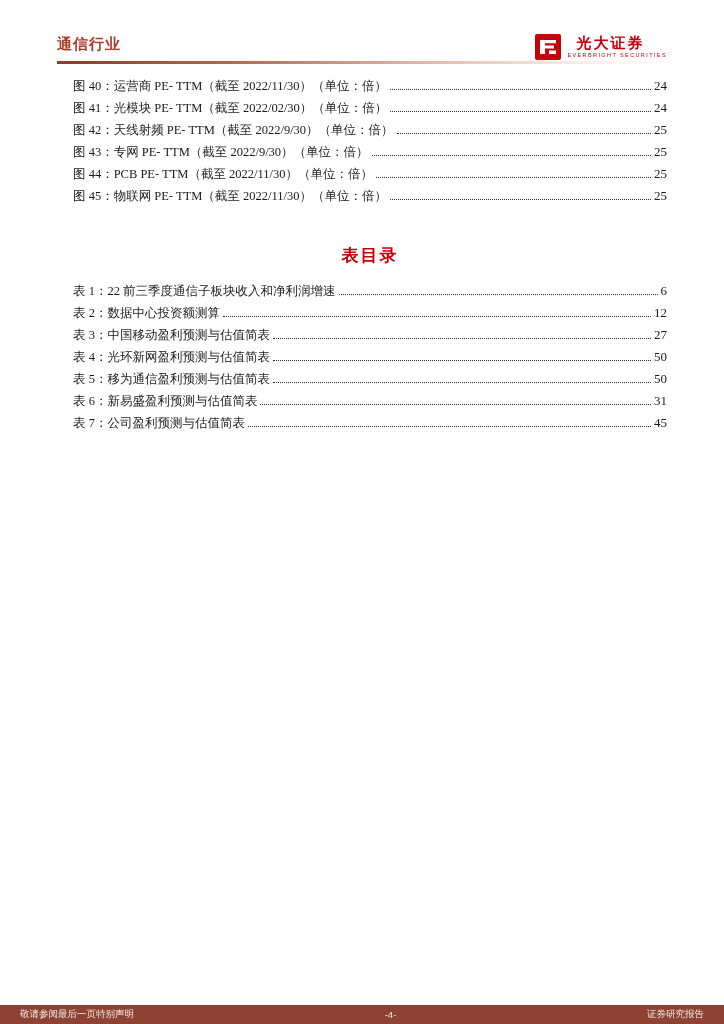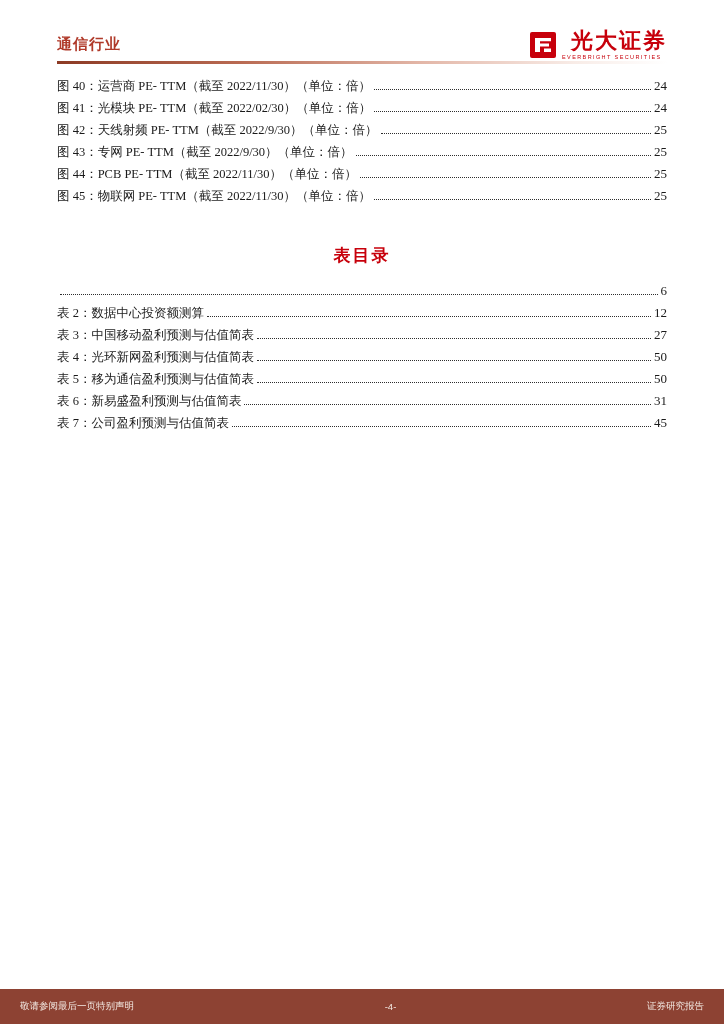--- a/index.html
+++ b/index.html
@@ -14,38 +14,38 @@
 
   
   .header{position:absolute;top:28px;left:57px;right:57px;height:36px;}
   .industry{position:absolute;left:0;bottom:10px;font-family:"Liberation Sans","DejaVu Sans",sans-serif;
             font-size:15px;font-weight:bold;color:var(--header-red);letter-spacing:1px;}
   .header-rule{position:absolute;left:0;right:0;bottom:0;height:3px;
                background:linear-gradient(to right,#8c3a24 0%,#b96a52 30%,#e3b7a8 60%,#f8ece7 85%,#ffffff 100%);}
   .logo{position:absolute;right:0;bottom:4px;display:flex;align-items:center;gap:6px;}
   .logo-mark{display:block;}
   .logo-text{display:flex;flex-direction:column;line-height:1;}
-  .brand{font-family:"Liberation Sans","DejaVu Sans",sans-serif;font-size:22px;font-weight:bold;
+  .brand{font-family:"Liberation Sans","DejaVu Sans",sans-serif;font-size:15px;font-weight:bold;
          color:var(--accent-red);letter-spacing:2px;white-space:nowrap;margin-left:9px;}
   .brand-sub{font-family:"Liberation Sans","DejaVu Sans",sans-serif;font-size:5.5px;color:var(--accent-red);
              letter-spacing:1.4px;margin-top:3px;white-space:nowrap;}
 
   
-  .content{position:absolute;top:78px;left:57px;right:57px;}
+  .content{position:absolute;top:78px;left:73px;right:57px;}
   .toc-row{display:flex;align-items:baseline;height:22px;font-size:12.5px;}
   .toc-text{white-space:nowrap;flex-shrink:0;}
   .toc-dots{flex:1;min-width:16px;border-bottom:1.6px dotted #2e2e2e;margin:0 3px 3px 3px;}
   .toc-page{white-space:nowrap;flex-shrink:0;font-size:13px;}
 
   .section-heading{margin-top:34px;margin-bottom:16px;text-align:center;
                    font-family:"Liberation Sans","DejaVu Sans",sans-serif;
                    font-size:17px;font-weight:bold;color:var(--accent-red);letter-spacing:2px;}
 
   
-  .footer{position:absolute;left:0;right:0;bottom:0;height:35px;background:var(--footer-bar);
+  .footer{position:absolute;left:0;right:0;bottom:0;height:19px;background:var(--footer-bar);
           display:flex;align-items:center;justify-content:space-between;padding:1px 20px;box-sizing:border-box;
           font-family:"Liberation Sans","DejaVu Sans",sans-serif;font-size:9.5px;color:#f3e9e3;}
   .footer span{white-space:nowrap;}
 </style>
 </head>
 <body>
 
 <div class="page">
 
   <div class="header">
@@ -93,20 +93,21 @@
     </div>
     <div class="toc-row">
       <span class="toc-text">图 45：物联网 PE- TTM（截至 2022/11/30）（单位：倍）</span>
       <span class="toc-dots"></span>
       <span class="toc-page">25</span>
     </div>
 
     <div class="section-heading">表目录</div>
 
     <div class="toc-row">
+      <span class="toc-text">表 1：22 前三季度通信子板块收入和净利润增速</span>
       <span class="toc-dots"></span>
       <span class="toc-page">6</span>
     </div>
     <div class="toc-row">
       <span class="toc-text">表 2：数据中心投资额测算</span>
       <span class="toc-dots"></span>
       <span class="toc-page">12</span>
     </div>
     <div class="toc-row">
       <span class="toc-text">表 3：中国移动盈利预测与估值简表</span>

